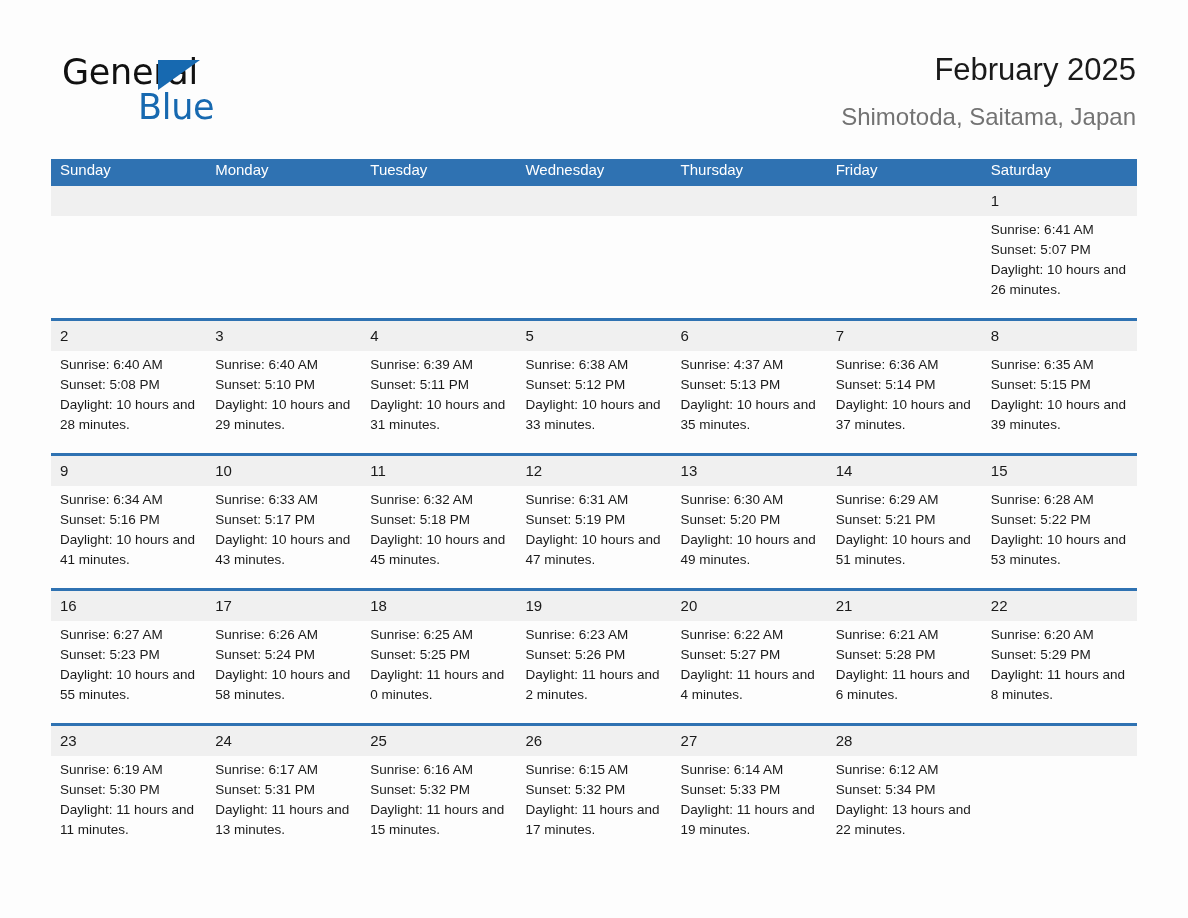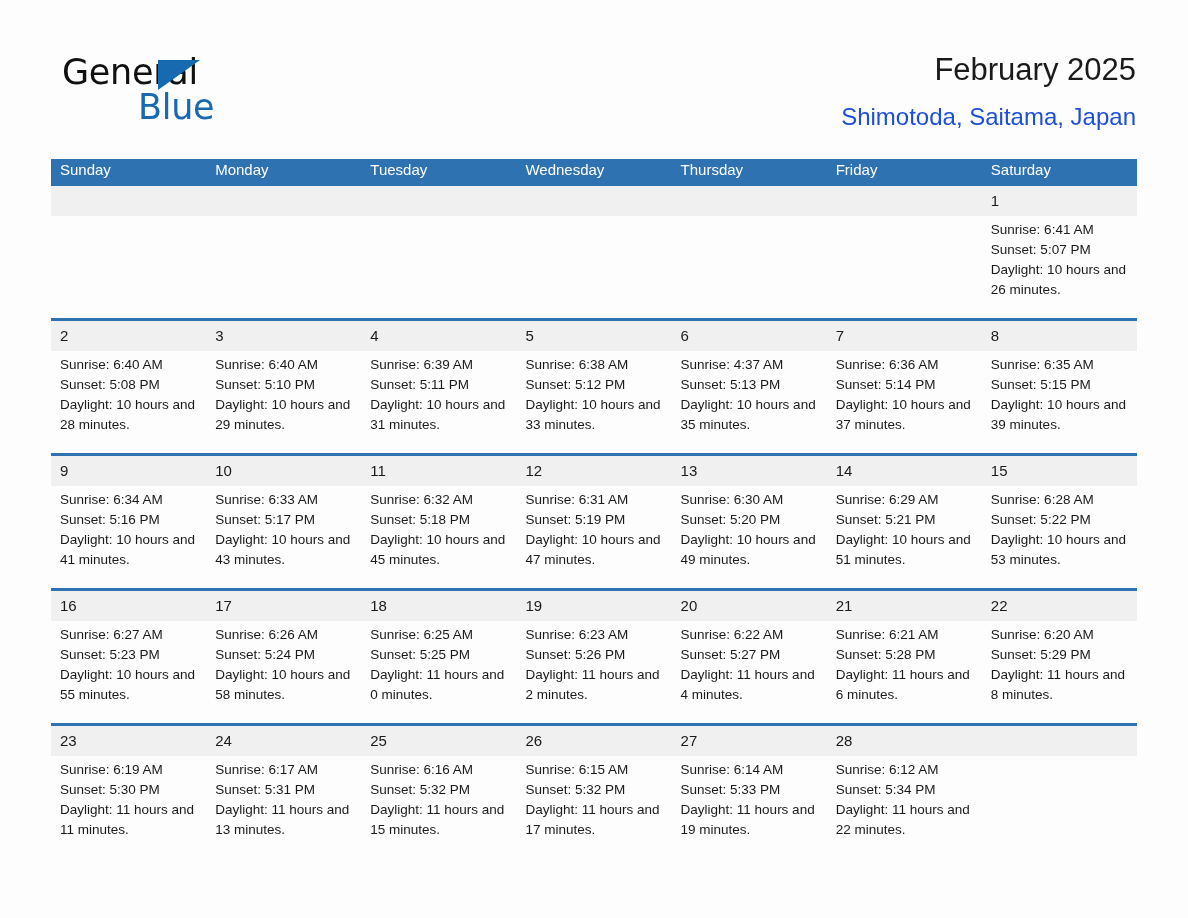--- a/index.html
+++ b/index.html
@@ -82,21 +82,21 @@
     font-weight: 400;
     color: #1a1a1a;
     letter-spacing: 0px;
     white-space: nowrap;
   }
   .cal-subtitle {
     margin-top: 7px;
     font-size: 24px;
     line-height: 28px;
     font-weight: 400;
-    color: #1d4ed8;
+    color: #737373;
     white-space: nowrap;
   }
 
   
   .calendar {
     position: absolute;
     left: 51px;
     top: 159px;
     width: 1086px;
     border-collapse: collapse;
@@ -422,21 +422,21 @@
               <div>Sunrise: 6:14 AM</div>
               <div>Sunset: 5:33 PM</div>
               <div class="daylight">Daylight: 11 hours and 19 minutes.</div>
             </div>
           </td>
           <td>
             <div class="daynum">28</div>
             <div class="info">
               <div>Sunrise: 6:12 AM</div>
               <div>Sunset: 5:34 PM</div>
-              <div class="daylight">Daylight: 11 hours and 22 minutes.</div>
+              <div class="daylight">Daylight: 13 hours and 22 minutes.</div>
             </div>
           </td>
           <td>
             <div class="daynum empty">&nbsp;</div>
           </td>
         </tr>
       </tbody>
   </table>
 
 </div>

